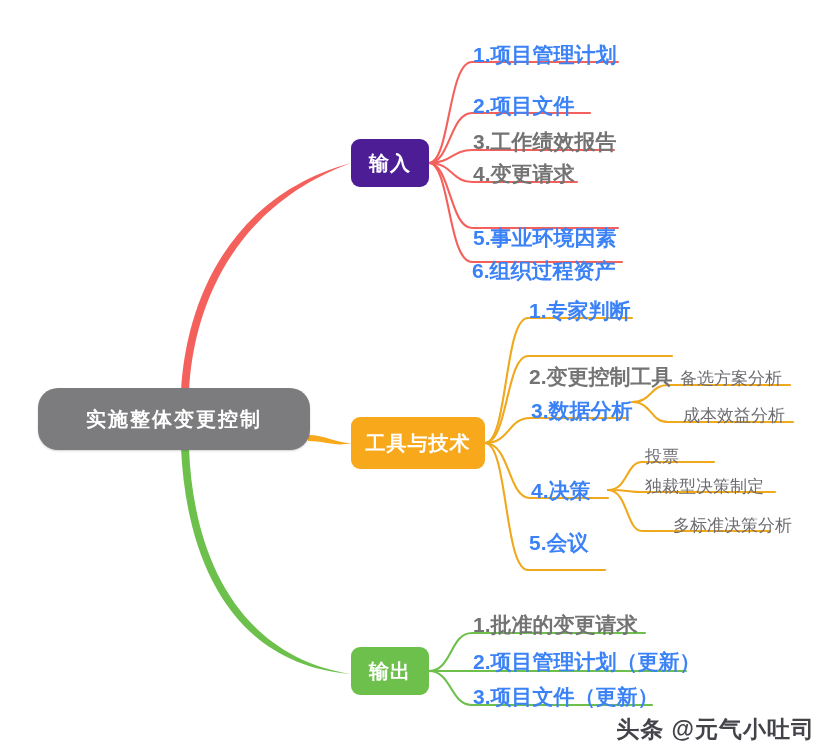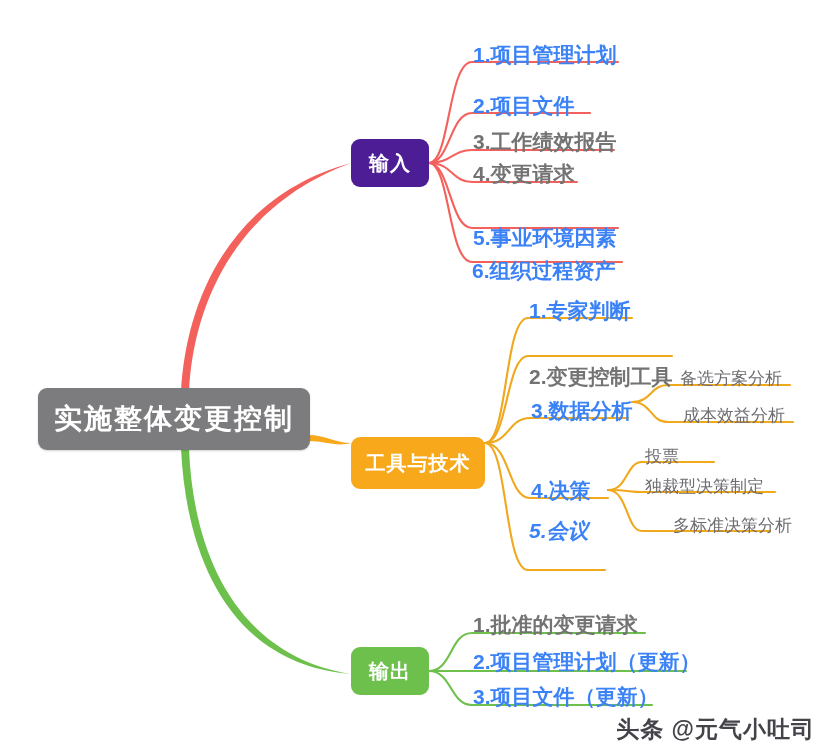--- a/index.html
+++ b/index.html
@@ -37,43 +37,42 @@
     font-weight: bold;
     letter-spacing: 1px;
     z-index: 5;
   }
   .node-root {
     left: 38px;
     top: 388px;
     width: 272px;
     height: 62px;
     background: #7c7c7e;
-    border-radius: 9px;
-    font-size: 28px;
+    border-radius: 20px;
+    font-size: 20px;
     letter-spacing: 2px;
     box-shadow: 0 1px 2px rgba(0,0,0,0.18);
   }
   .node-input {
     left: 351px;
     top: 139px;
     width: 78px;
     height: 48px;
     background: #4c1d95;
     border-radius: 9px;
     font-size: 20px;
   }
   .node-tools {
     left: 351px;
     top: 417px;
     width: 134px;
     height: 52px;
     background: #f7a91b;
     border-radius: 9px;
     font-size: 20px;
-    margin-top: 20px;
   }
   .node-output {
     left: 351px;
     top: 647px;
     width: 78px;
     height: 48px;
     background: #6ec04c;
     border-radius: 9px;
     font-size: 20px;
     align-items: center;
@@ -186,21 +185,21 @@
   <div class="leaf leaf-l1" style="left:473px; top:95px;">2.项目文件</div>
   <div class="leaf leaf-l1 hl" style="left:473px; top:131px;">3.工作绩效报告</div>
   <div class="leaf leaf-l1 hl" style="left:473px; top:163px;">4.变更请求</div>
   <div class="leaf leaf-l1" style="left:473px; top:210px;margin-top:17px;">5.事业环境因素</div>
   <div class="leaf leaf-l1" style="left:472px; top:244px;margin-top:16px;">6.组织过程资产</div>
 
   <div class="leaf leaf-l1" style="left:529px; top:300px;">1.专家判断</div>
   <div class="leaf leaf-l1 hl" style="left:529px; top:338px;margin-top:28px;">2.变更控制工具</div>
   <div class="leaf leaf-l1" style="left:531px; top:400px;">3.数据分析</div>
   <div class="leaf leaf-l1" style="left:531px; top:480px;">4.决策</div>
-  <div class="leaf leaf-l1" style="left:529px; top:520px;font-style:italic;">5.会议</div>
+  <div class="leaf leaf-l1" style="left:529px; top:532px;">5.会议</div>
 
   <div class="leaf leaf-l2" style="left:680px; top:370px;">备选方案分析</div>
   <div class="leaf leaf-l2" style="left:683px; top:407px;">成本效益分析</div>
 
   <div class="leaf leaf-l2" style="left:645px; top:448px;">投票</div>
   <div class="leaf leaf-l2" style="left:645px; top:478px;">独裁型决策制定</div>
   <div class="leaf leaf-l2" style="left:645px; top:517px;margin-left:28px;">多标准决策分析</div>
 
   <div class="leaf leaf-l1 hl" style="left:473px; top:614px;text-align:center;">1.批准的变更请求</div>
   <div class="leaf leaf-l1" style="left:473px; top:651px;">2.项目管理计划（更新）</div>

